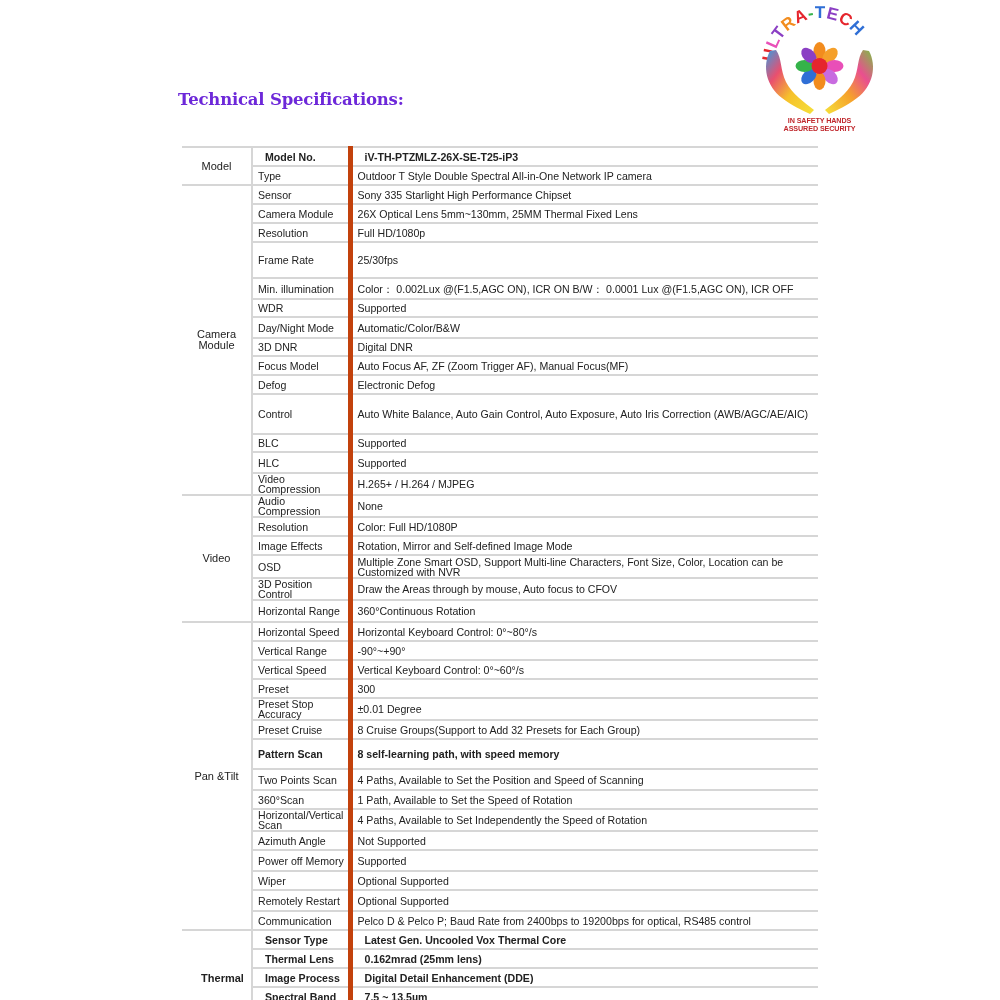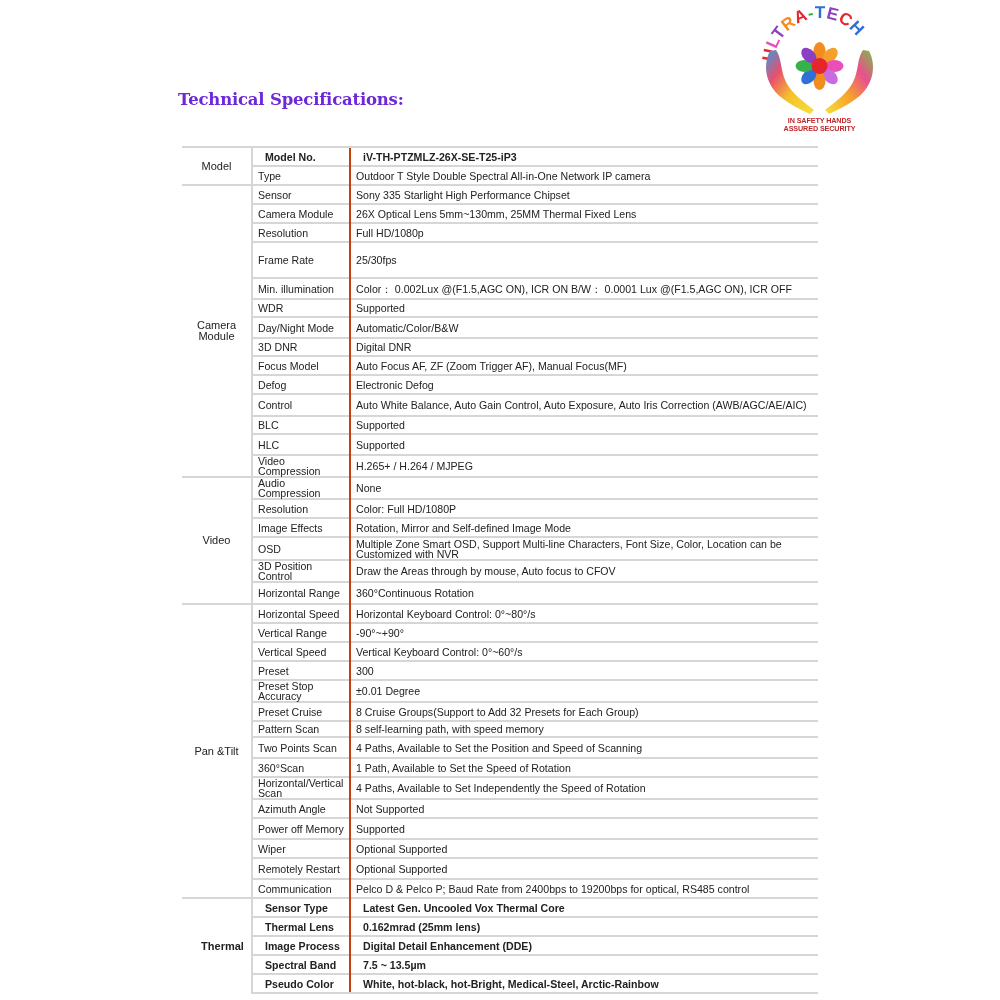--- a/index.html
+++ b/index.html
@@ -4,21 +4,21 @@
 <style>
   html, body { margin:0; padding:0; background:#ffffff; }
   body { width:1000px; height:1000px; position:relative; overflow:hidden; font-family:"Liberation Sans", sans-serif; color:#1a1a1a; }
   .title { position:absolute; left:178px; top:90px; font-family:"DejaVu Serif", serif; font-weight:bold; font-size:16.5px; color:#6d28d9; letter-spacing:-0.2px; }
   .logo { position:absolute; left:752px; top:6px; width:135px; height:130px; }
   .logo-tagline { position:absolute; left:0; width:135px; text-align:center; font-family:"Liberation Sans", sans-serif; font-weight:bold; font-size:7.2px; line-height:7.6px; color:#c0282d; top:111px; letter-spacing:-0.1px; }
   table.spec { position:absolute; left:182px; top:146px; width:636px; border-collapse:collapse; table-layout:fixed; font-size:10.6px; }
   table.spec td { padding:0 0 0 5px; vertical-align:middle; line-height:10px; border-top:2px solid #d6d6d6; }
   table.spec td.grp { border-left:none; text-align:center; padding:0; font-size:11px; color:#222; }
   table.spec td.lbl { border-left:2px solid #d6d6d6; color:#222; }
-  table.spec td.val { border-left:2px solid #c2410c; color:#222; }
+  table.spec td.val { border-left:5px solid #c2410c; color:#222; }
   table.spec tr.last td { border-bottom:2px solid #d6d6d6; }
   table.spec td.bold { font-weight:bold;padding-left:12px; }
   .grp-inner { display:inline-block; line-height:11px; }
 </style>
 </head>
 <body>
 
 <div class="title">Technical Specifications:</div>
 
 <div class="logo">
@@ -113,21 +113,21 @@
         <td class="val">Digital DNR</td>
       </tr>
       <tr style="height: 19px;">
         <td class="lbl">Focus Model</td>
         <td class="val">Auto Focus AF, ZF (Zoom Trigger AF), Manual Focus(MF)</td>
       </tr>
       <tr style="height: 19px;">
         <td class="lbl">Defog</td>
         <td class="val">Electronic Defog</td>
       </tr>
-      <tr style="height: 22px; margin-top: 8px;">
+      <tr style="height: 40px; margin-top: 8px;">
         <td class="lbl">Control</td>
         <td class="val">Auto White Balance, Auto Gain Control, Auto Exposure, Auto Iris Correction (AWB/AGC/AE/AIC)</td>
       </tr>
       <tr style="height: 18px;">
         <td class="lbl">BLC</td>
         <td class="val">Supported</td>
       </tr>
       <tr style="height: 21px;">
         <td class="lbl">HLC</td>
         <td class="val">Supported</td>
@@ -179,21 +179,21 @@
         <td class="val">300</td>
       </tr>
       <tr style="height: 21px;">
         <td class="lbl">Preset Stop Accuracy</td>
         <td class="val">±0.01  Degree</td>
       </tr>
       <tr style="height: 19px;">
         <td class="lbl">Preset Cruise</td>
         <td class="val">8 Cruise Groups(Support to Add 32 Presets for Each Group)</td>
       </tr>
-      <tr style="height: 16px;">
+      <tr style="height: 30px; font-weight: bold;">
         <td class="lbl">Pattern Scan</td>
         <td class="val">8 self-learning path, with speed memory</td>
       </tr>
       <tr style="height: 21px;">
         <td class="lbl">Two Points Scan</td>
         <td class="val">4 Paths, Available to Set the Position and Speed of Scanning</td>
       </tr>
       <tr style="height: 19px;">
         <td class="lbl">360°Scan</td>
         <td class="val">1 Path, Available to Set the Speed of Rotation</td>

